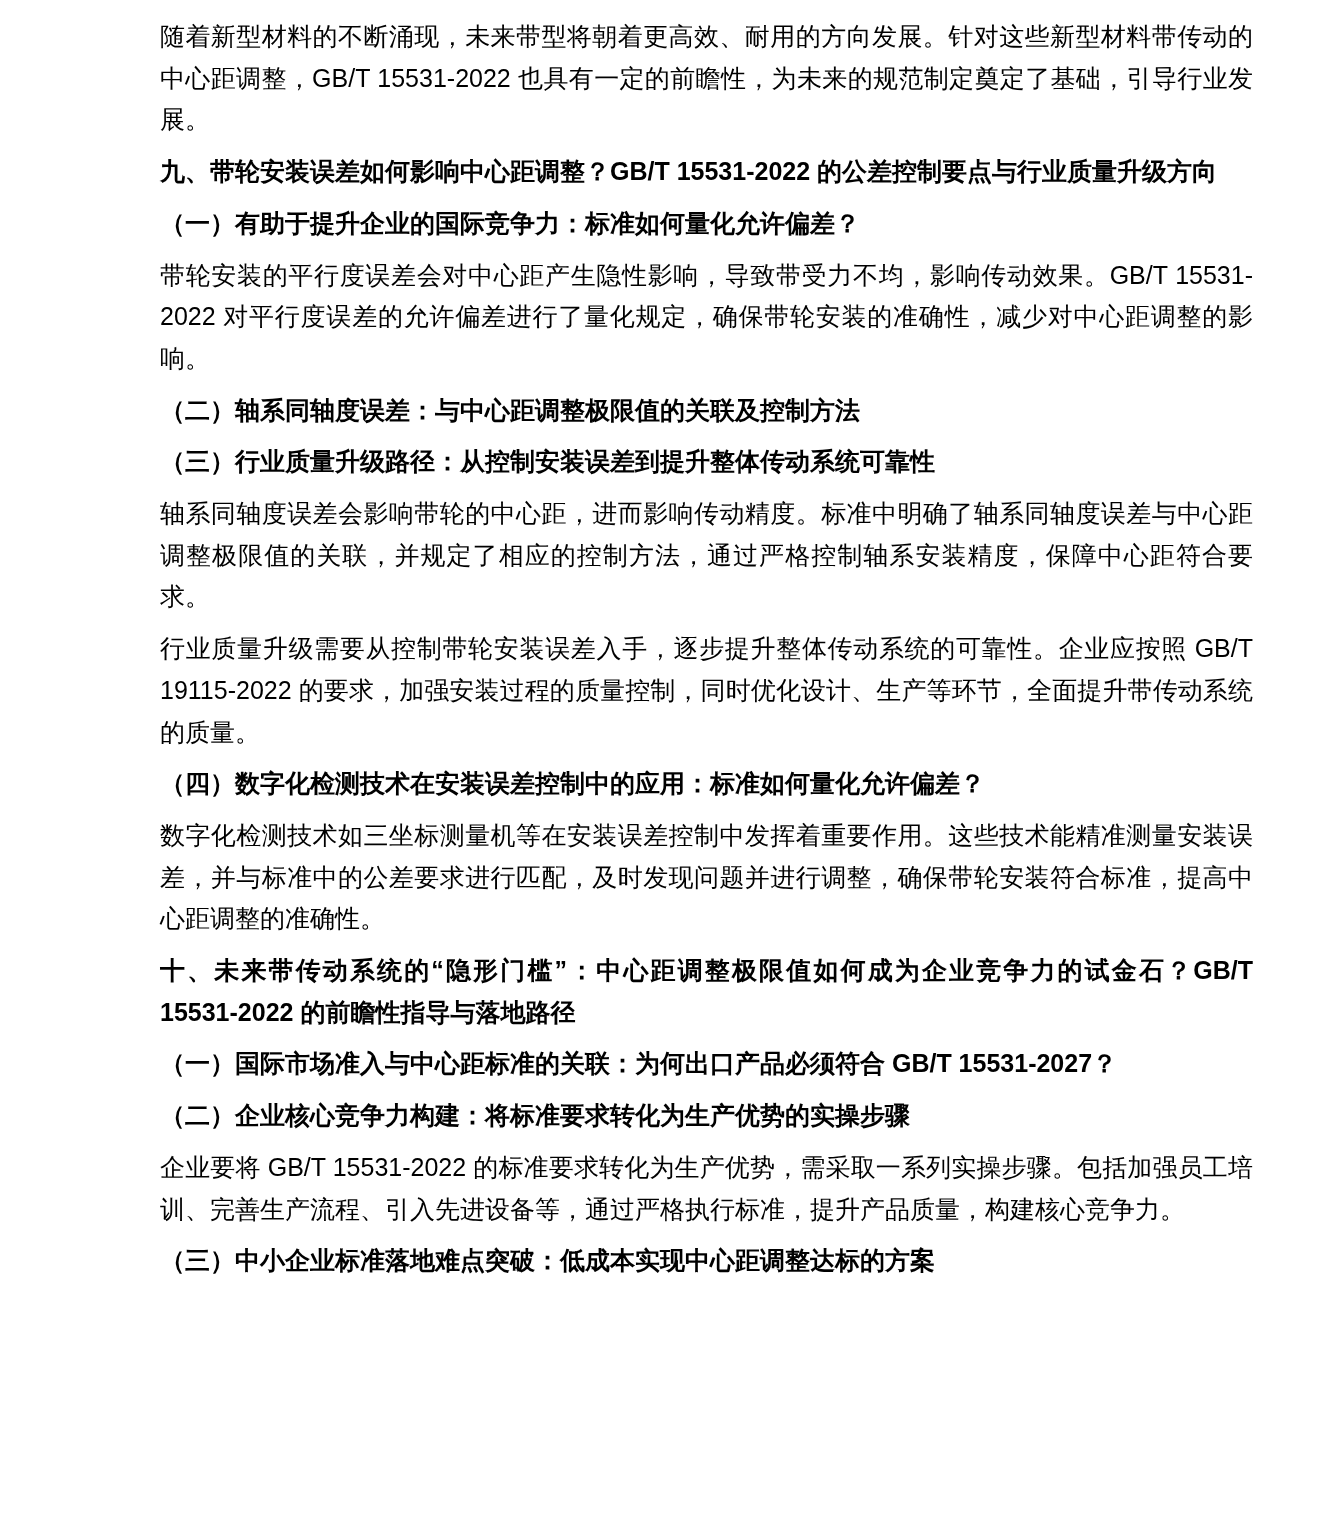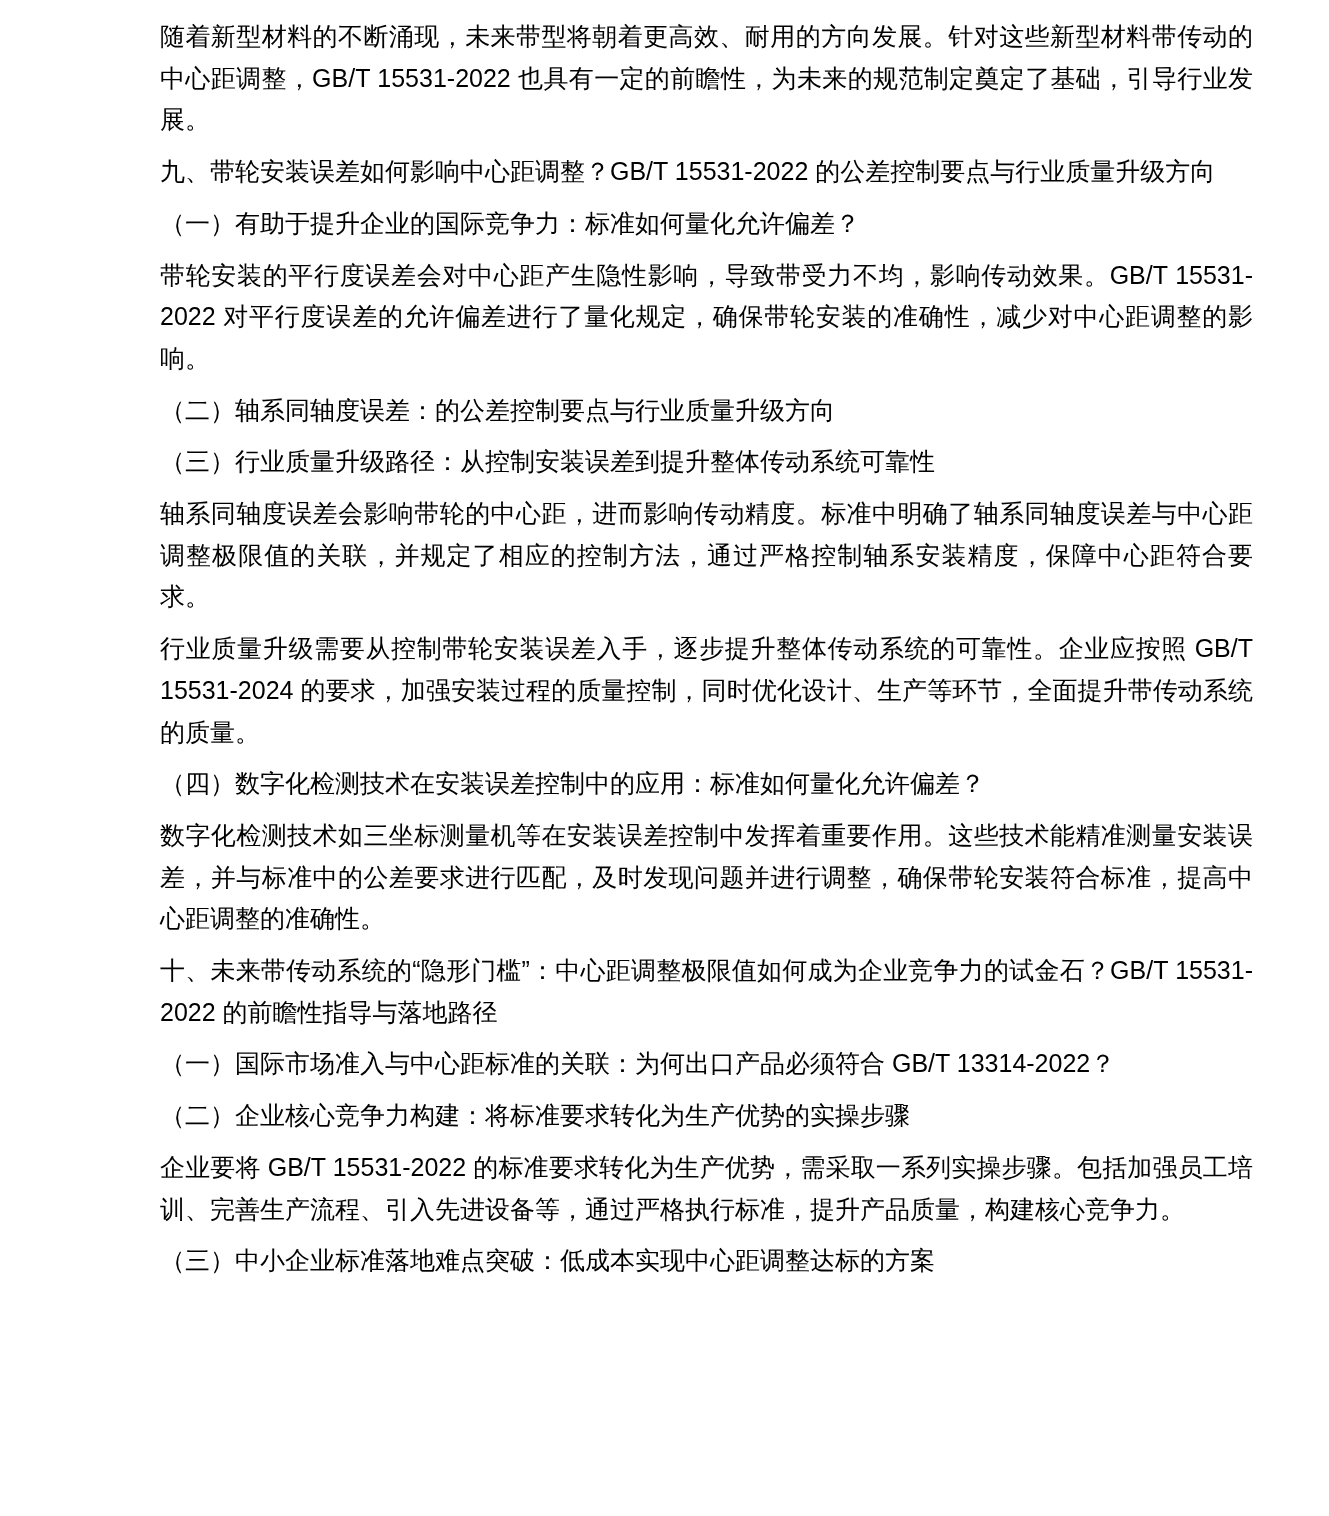--- a/index.html
+++ b/index.html
@@ -26,35 +26,35 @@
     font-size: 25px;
     line-height: 41.7px;
     text-align: justify;
     letter-spacing: 0;
     word-break: normal;
     overflow-wrap: break-word;
     font-weight: 400;
     color: #000000;
   }
   .chapter-heading, .section-heading {
-    font-weight: 400; 
+    font-weight: 700; 
   }
 </style>
 </head>
 <body>
 
 <div class="page">
   <p class="blk paragraph">随着新型材料的不断涌现，未来带型将朝着更高效、耐用的方向发展。针对这些新型材料带传动的中心距调整，GB/T 15531-2022 也具有一定的前瞻性，为未来的规范制定奠定了基础，引导行业发展。</p>
   <p class="blk chapter-heading">九、带轮安装误差如何影响中心距调整？GB/T 15531-2022 的公差控制要点与行业质量升级方向</p>
   <p class="blk section-heading">（一）有助于提升企业的国际竞争力：标准如何量化允许偏差？</p>
   <p class="blk paragraph">带轮安装的平行度误差会对中心距产生隐性影响，导致带受力不均，影响传动效果。GB/T 15531-2022 对平行度误差的允许偏差进行了量化规定，确保带轮安装的准确性，减少对中心距调整的影响。</p>
-  <p class="blk section-heading">（二）轴系同轴度误差：的公差控制要点与行业质量升级方向</p>
+  <p class="blk section-heading">（二）轴系同轴度误差：与中心距调整极限值的关联及控制方法</p>
   <p class="blk section-heading">（三）行业质量升级路径：从控制安装误差到提升整体传动系统可靠性</p>
   <p class="blk paragraph">轴系同轴度误差会影响带轮的中心距，进而影响传动精度。标准中明确了轴系同轴度误差与中心距调整极限值的关联，并规定了相应的控制方法，通过严格控制轴系安装精度，保障中心距符合要求。</p>
-  <p class="blk paragraph">行业质量升级需要从控制带轮安装误差入手，逐步提升整体传动系统的可靠性。企业应按照 GB/T 15531-2024 的要求，加强安装过程的质量控制，同时优化设计、生产等环节，全面提升带传动系统的质量。</p>
+  <p class="blk paragraph">行业质量升级需要从控制带轮安装误差入手，逐步提升整体传动系统的可靠性。企业应按照 GB/T 19115-2022 的要求，加强安装过程的质量控制，同时优化设计、生产等环节，全面提升带传动系统的质量。</p>
   <p class="blk section-heading">（四）数字化检测技术在安装误差控制中的应用：标准如何量化允许偏差？</p>
   <p class="blk paragraph">数字化检测技术如三坐标测量机等在安装误差控制中发挥着重要作用。这些技术能精准测量安装误差，并与标准中的公差要求进行匹配，及时发现问题并进行调整，确保带轮安装符合标准，提高中心距调整的准确性。</p>
   <p class="blk chapter-heading">十、未来带传动系统的“隐形门槛”：中心距调整极限值如何成为企业竞争力的试金石？GB/T 15531-2022 的前瞻性指导与落地路径</p>
-  <p class="blk section-heading">（一）国际市场准入与中心距标准的关联：为何出口产品必须符合 GB/T 13314-2022？</p>
+  <p class="blk section-heading">（一）国际市场准入与中心距标准的关联：为何出口产品必须符合 GB/T 15531-2027？</p>
   <p class="blk section-heading">（二）企业核心竞争力构建：将标准要求转化为生产优势的实操步骤</p>
   <p class="blk paragraph">企业要将 GB/T 15531-2022 的标准要求转化为生产优势，需采取一系列实操步骤。包括加强员工培训、完善生产流程、引入先进设备等，通过严格执行标准，提升产品质量，构建核心竞争力。</p>
   <p class="blk section-heading">（三）中小企业标准落地难点突破：低成本实现中心距调整达标的方案</p>
 </div>
 
 </body></html>

